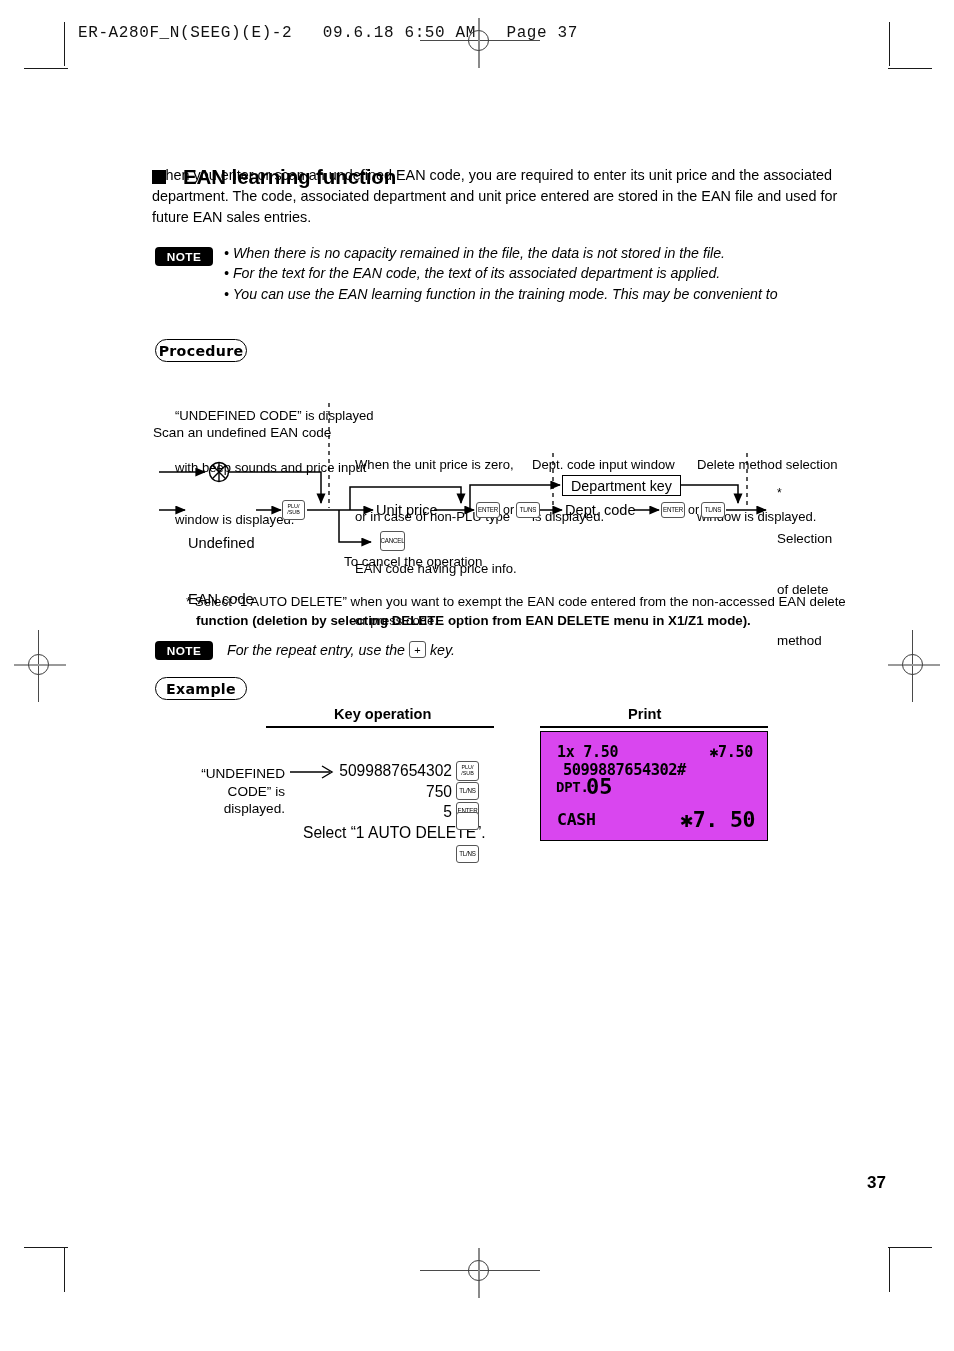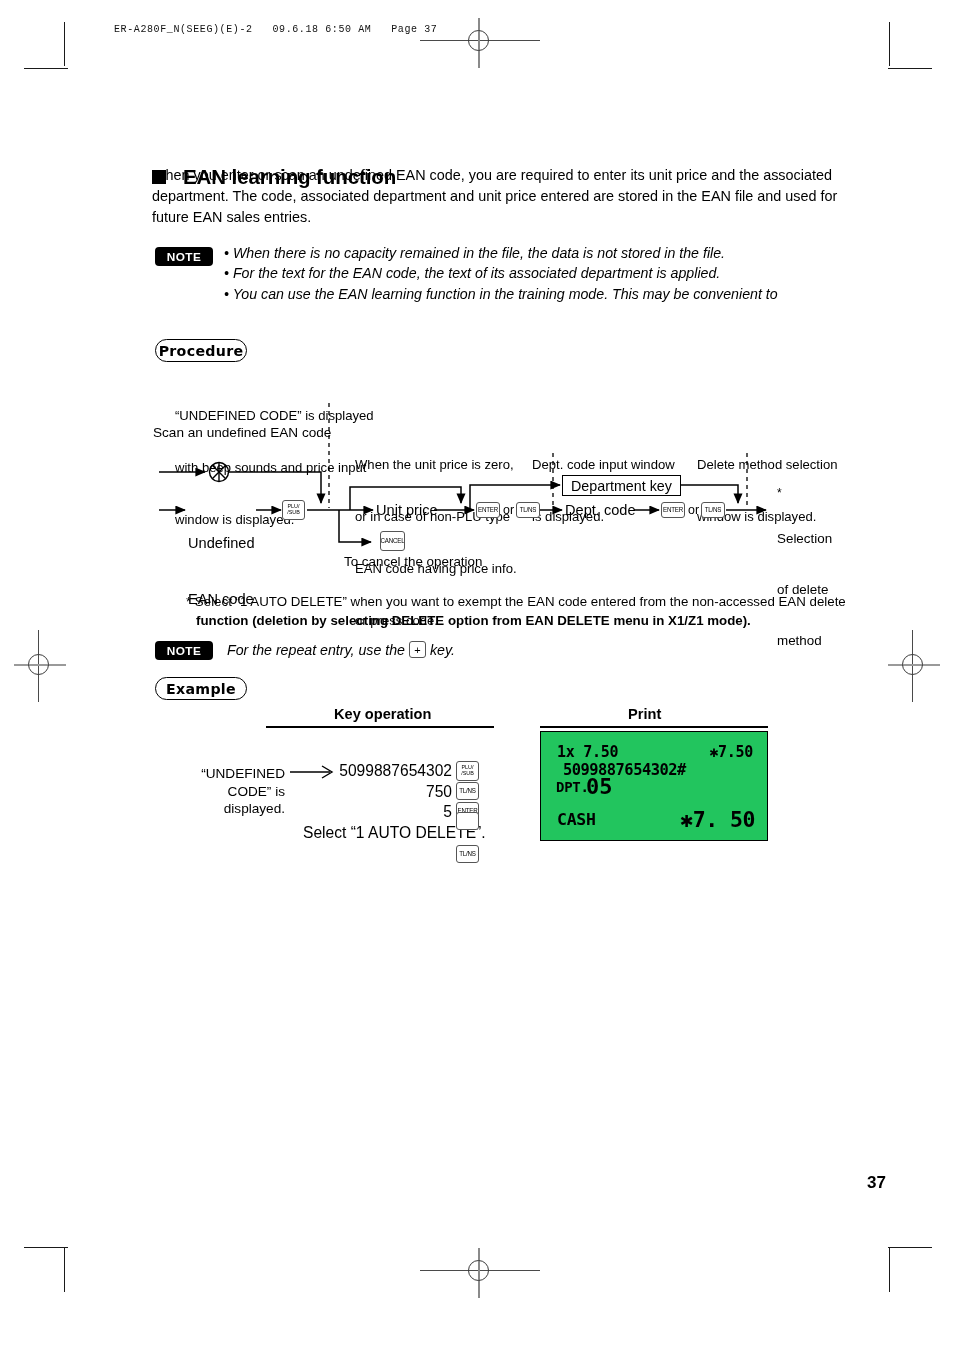--- a/index.html
+++ b/index.html
@@ -18,21 +18,21 @@
   .cm { position:absolute; background:#1a1a1a; }
   .reg { position:absolute; }
   .reg .h { position:absolute; background:#4a4a4a; }
   .reg .v { position:absolute; background:#8a8a8a; }
   .reg .c { position:absolute; border:1px solid #3a3a3a; border-radius:50%; background:transparent; }
 
   
   .filehdr {
     position:absolute; left:78px; top:24px;
     font-family:"Liberation Mono", monospace;
-    font-size:10px; letter-spacing:0.6px; color:#111; white-space:pre;margin-left:36px;
+    font-size:16px; letter-spacing:0.6px; color:#111; white-space:pre;
   }
 
   
   .h1wrap { position:absolute; left:152px; top:138px; display:flex; align-items:center; gap:17px;margin-top:27px; }
   .sqbullet { width:14px; height:14px; background:#000; display:inline-block; }
   .h1 { font-size:20.5px; font-weight:bold; letter-spacing:-0.1px; }
 
   .intro {
     position:absolute; left:152px; top:165px; width:697px;
     font-size:14.4px; line-height:20.8px; text-align:left;
@@ -103,21 +103,21 @@
   .colhdr { position:absolute; font-size:14.6px; font-weight:bold; }
   .rule { position:absolute; background:#000; height:1.6px; }
 
   .lefttag { position:absolute; font-size:13.6px; line-height:17.5px; text-align:right; }
   .opline { position:absolute; font-size:15.6px; text-align:right; white-space:nowrap; }
   .oplinec { position:absolute; font-size:15.6px; white-space:nowrap; }
 
   
   .receipt {
     position:absolute; left:540px; top:731px; width:228px; height:110px;
-    border:1.6px solid #000; background:#22c55e;
+    border:1.6px solid #000; background:#d946ef;
   }
   .rc { position:absolute; font-family:"DejaVu Sans Mono", monospace; font-weight:bold; color:#000; }
   .r-qty   { left:16px;  top:11px; font-size:15px; letter-spacing:-0.3px; }
   .r-amt1  { right:14px; top:11px; font-size:15px; letter-spacing:-0.3px; }
   .r-ean   { left:22px;  top:29px; font-size:15.4px; letter-spacing:-0.5px; }
   .r-dpt   { left:15px;  top:47px; font-size:14px; letter-spacing:-0.3px; }
   .r-dptn  { left:45px;  top:42px; font-size:22px; letter-spacing:0px; }
   .r-cash  { left:16px;  top:78px; font-size:16.5px; letter-spacing:-0.3px; }
   .r-amt2  { right:12px; top:75px; font-size:21.5px; letter-spacing:-0.5px; }
 

